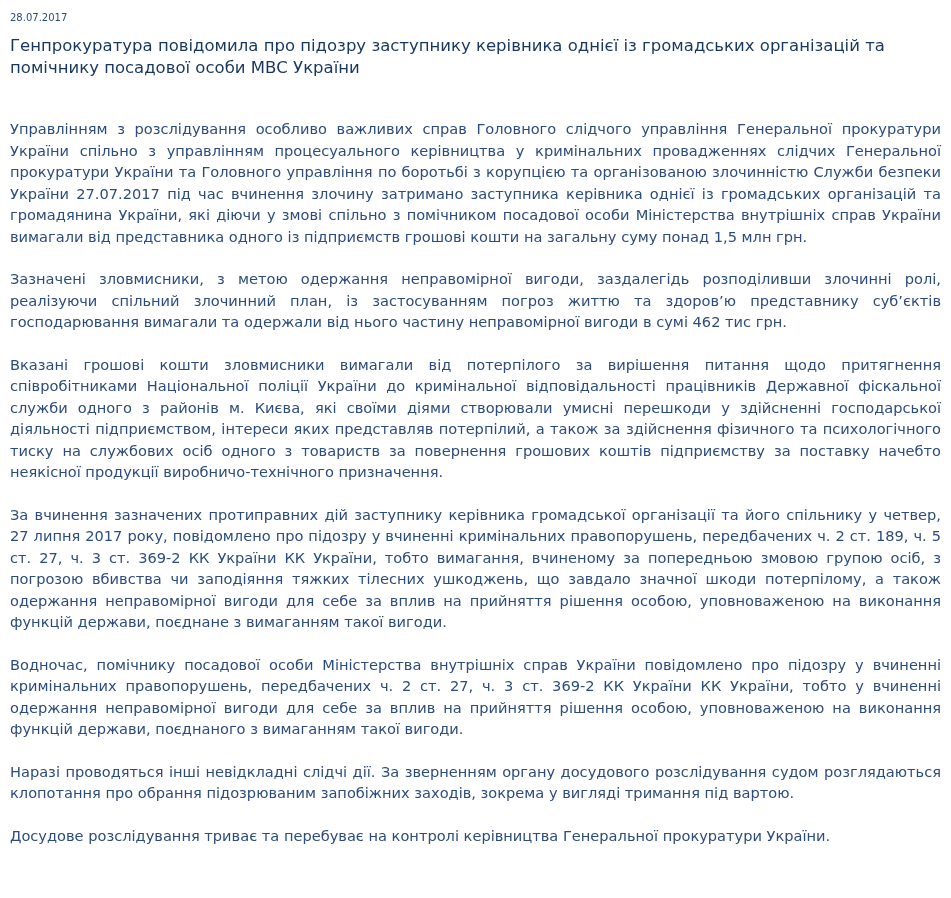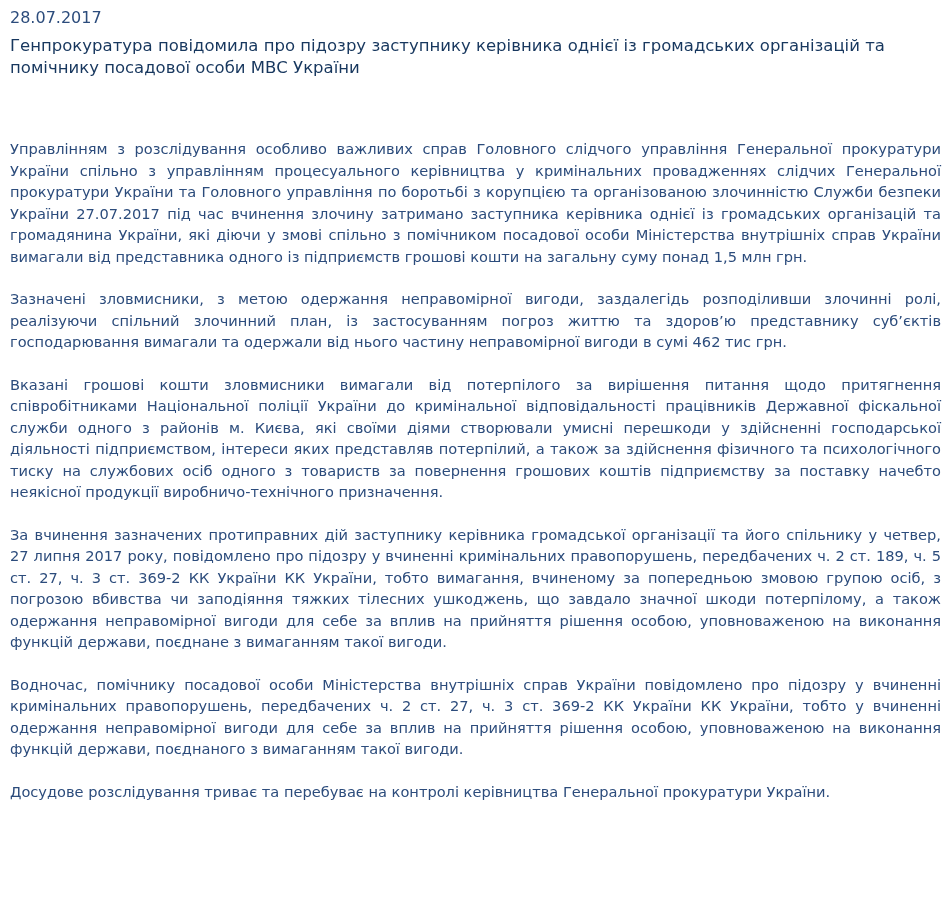--- a/index.html
+++ b/index.html
@@ -16,53 +16,54 @@
     background:var(--page-bg);
     font-family:"DejaVu Sans","Liberation Sans",sans-serif;
     overflow:hidden;
   }
   .page{
     padding:8px 10px 0 10px;
     width:951px;
   }
   .date{
     color:var(--body-text);
-    font-size:16px;
+    font-size:10px;
     line-height:20px;
   }
   .headline{
     color:var(--headline-text);
     font-size:16.5px;
     font-weight:normal;
     line-height:22px;
     margin:7px 0 0 0;
     text-align:left;
   }
   .body-text p{
     color:var(--body-text);
     font-size:14.6px;
     line-height:21.5px;
     text-align:justify;
     margin:21px 0 0 0;
   }
   .body-text p.first{
-    margin-top:59px;
+    margin-top:39px;
   }
 </style>
 </head>
 <body>
 
 <div class="page">
 
   <div class="date">28.07.2017</div>
 
   <h1 class="headline">Генпрокуратура повідомила про підозру заступнику керівника однієї із громадських організацій та помічнику посадової особи МВС України</h1>
 
   <div class="body-text">
     <p class="first">Управлінням з розслідування особливо важливих справ Головного слідчого управління Генеральної прокуратури України спільно з управлінням процесуального керівництва у кримінальних провадженнях слідчих Генеральної прокуратури України та Головного управління по боротьбі з корупцією та організованою злочинністю Служби безпеки України 27.07.2017 під час вчинення злочину затримано заступника керівника однієї із громадських організацій та громадянина України, які діючи у змові спільно з помічником посадової особи Міністерства внутрішніх справ України вимагали від представника одного із підприємств грошові кошти на загальну суму понад 1,5 млн грн.</p>
     <p>Зазначені зловмисники, з метою одержання неправомірної вигоди, заздалегідь розподіливши злочинні ролі, реалізуючи спільний злочинний план, із застосуванням погроз життю та здоров’ю представнику суб’єктів господарювання вимагали та одержали від нього частину неправомірної вигоди в сумі 462 тис грн.</p>
     <p>Вказані грошові кошти зловмисники вимагали від потерпілого за вирішення питання щодо притягнення співробітниками Національної поліції України до кримінальної відповідальності працівників Державної фіскальної служби одного з районів м. Києва, які своїми діями створювали умисні перешкоди у здійсненні господарської діяльності підприємством, інтереси яких представляв потерпілий, а також за здійснення фізичного та психологічного тиску на службових осіб одного з товариств за повернення грошових коштів підприємству за поставку начебто неякісної продукції виробничо-технічного призначення.</p>
     <p>За вчинення зазначених протиправних дій заступнику керівника громадської організації та його спільнику у четвер, 27 липня 2017 року, повідомлено про підозру у вчиненні кримінальних правопорушень, передбачених ч. 2 ст. 189, ч. 5 ст. 27, ч. 3 ст. 369-2 КК України КК України, тобто вимагання, вчиненому за попередньою змовою групою осіб, з погрозою вбивства чи заподіяння тяжких тілесних ушкоджень, що завдало значної шкоди потерпілому, а також одержання неправомірної вигоди для себе за вплив на прийняття рішення особою, уповноваженою на виконання функцій держави, поєднане з вимаганням такої вигоди.</p>
     <p>Водночас, помічнику посадової особи Міністерства внутрішніх справ України повідомлено про підозру у вчиненні кримінальних правопорушень, передбачених ч. 2 ст. 27, ч. 3 ст. 369-2 КК України КК України, тобто у вчиненні одержання неправомірної вигоди для себе за вплив на прийняття рішення особою, уповноваженою на виконання функцій держави, поєднаного з вимаганням такої вигоди.</p>
+    <p>Наразі проводяться інші невідкладні слідчі дії. За зверненням органу досудового розслідування судом розглядаються клопотання про обрання підозрюваним запобіжних заходів, зокрема у вигляді тримання під вартою.</p>
     <p>Досудове розслідування триває та перебуває на контролі керівництва Генеральної прокуратури України.</p>
   </div>
 
 </div>
 
 </body></html>

